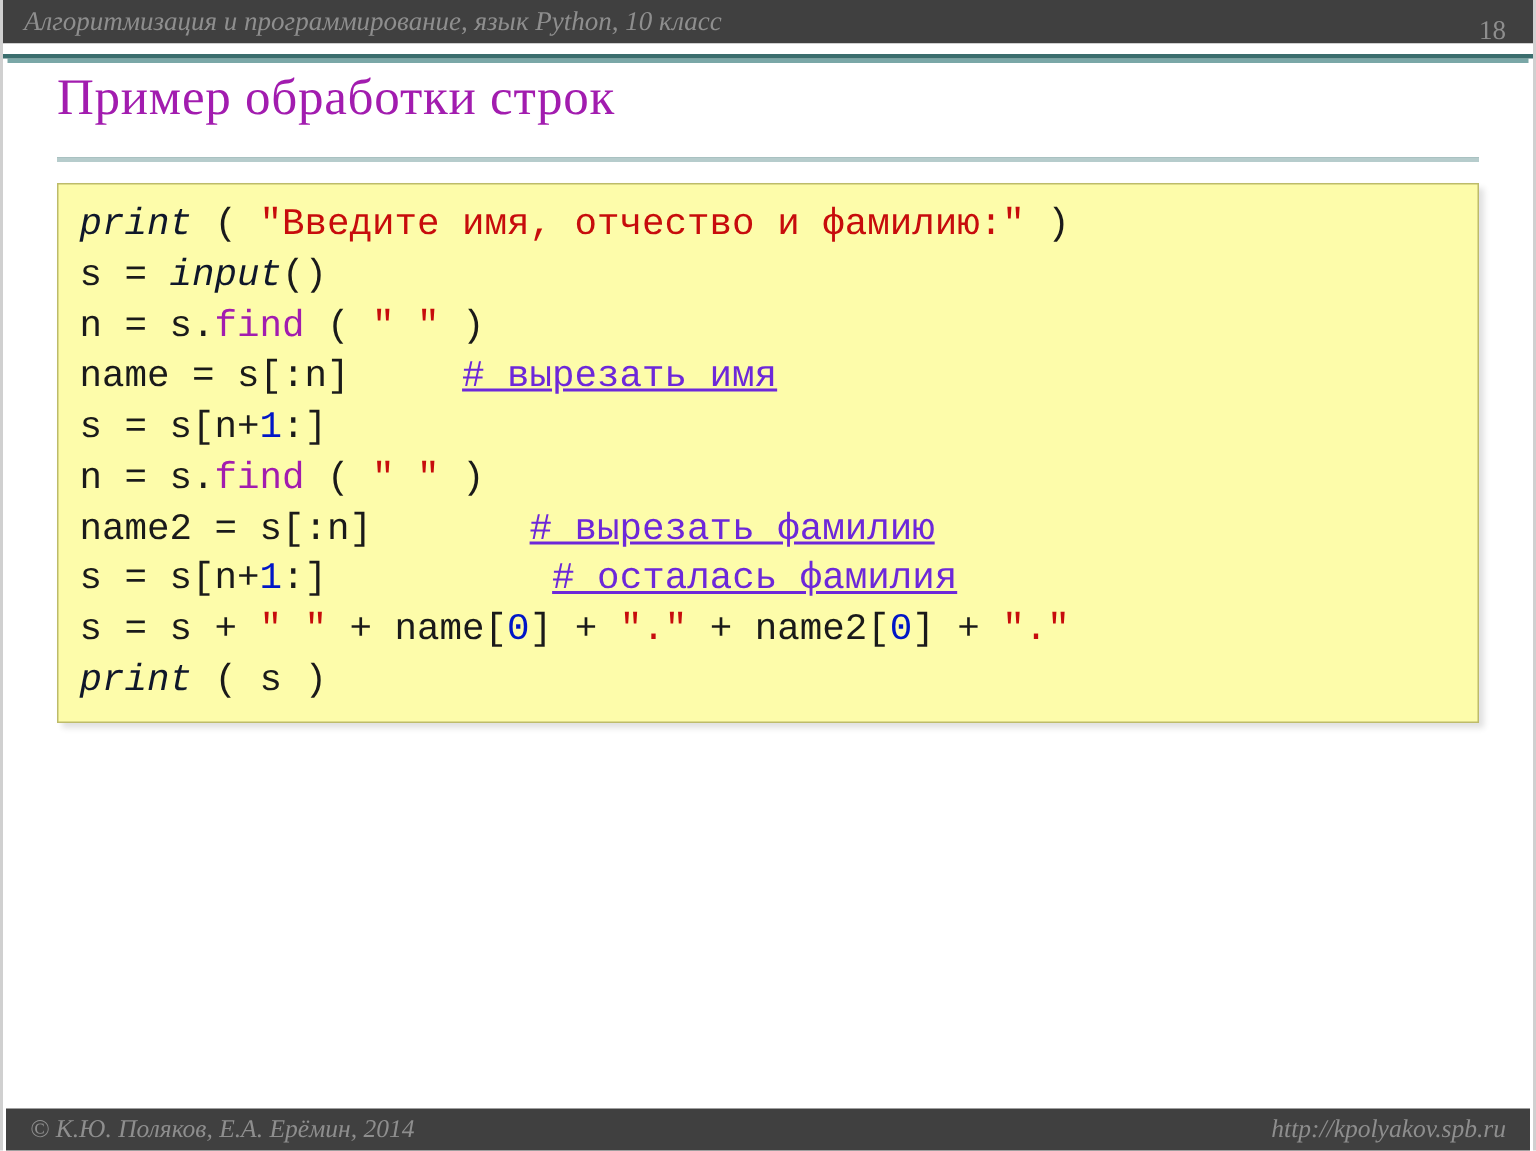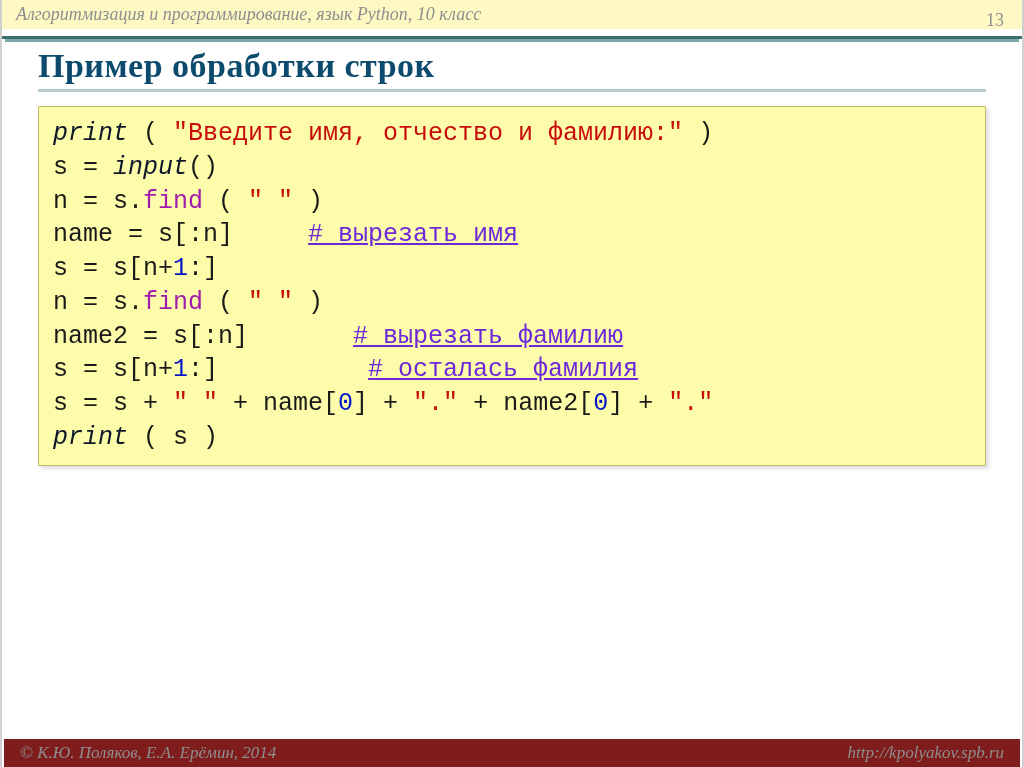--- a/index.html
+++ b/index.html
@@ -14,45 +14,45 @@
   }
   .slide {
     width: 1024px;
     height: 767px;
     position: relative;
     background: #fff;
     border-left: 2px solid #d0d0d0;
     border-right: 2px solid #d0d0d0;
   }
   .top-banner {
-    background: #fef9c3;
+    background: #404040;
     color: #8e8e8e;
     font-style: italic;
     padding: 4px 14px 4px 14px;
     font-size: 18px;
   }
   .divider-band {
     height: 10px;
     background: #fff;
     border-bottom: 3px solid #3b6e6e;
     box-shadow: 0 6px 0 -3px #7aa7a7;
   }
   .page-num {
     position: absolute;
     right: 18px;
     top: 10px;
     font-size: 18px;
     color: #8e8e8e;
     font-family: Georgia, serif;
   }
   .slide-title {
-    color: #0c4a6e;
+    color: #a21caf;
     font-size: 34px;
-    font-weight: bold;
-    padding: 8px 40px 4px 36px;
+    font-weight: normal;
+    padding: 8px 40px 20px 36px;
     letter-spacing: 0.5px;
   }
   .title-rule {
     margin: 0 36px 14px 36px;
     height: 3px;
     background: #3b6e6e;
     border-bottom: 3px solid #b6cccc;
   }
   .code-block {
     margin: 0 36px;
@@ -67,40 +67,40 @@
     white-space: pre;
   }
   .kw { color: #0f172a; font-style: italic; }
   .str { color: #c70c0c; }
   .num { color: #0016c7; }
   .cmt { color: #6d28d9; text-decoration: underline; }
   .fn  { color: #a21caf; }
   .bottom-banner {
     position: absolute;
     left: 2px; right: 2px; bottom: 0;
-    background: #7f1d1d;
+    background: #404040;
     display: flex;
     justify-content: space-between;
     padding: 4px 16px;
     font-style: italic;
     color: #8e8e8e;
     font-size: 17px;
   }
 </style>
 </head>
 <body>
 
 <div class="slide">
 
   <div class="top-banner">
     <span>Алгоритмизация и программирование, язык Python, 10 класс</span>
   </div>
   <div class="divider-band"></div>
 
-  <div class="page-num">13</div>
+  <div class="page-num">18</div>
 
   <div class="slide-title">Пример обработки строк</div>
   <div class="title-rule"></div>
 
   <div class="code-block"><span><span class="kw">print</span><span> ( </span><span class="str">"Введите имя, отчество и фамилию:"</span><span> )</span></span>
 <span><span>s = </span><span class="kw">input</span><span>()</span></span>
 <span><span>n = s.</span><span class="fn">find</span><span> ( </span><span class="str">" "</span><span> )</span></span>
 <span><span>name = s[:n]     </span><span class="cmt"># вырезать имя</span></span>
 <span><span>s = s[n+</span><span class="num">1</span><span>:]</span></span>
 <span><span>n = s.</span><span class="fn">find</span><span> ( </span><span class="str">" "</span><span> )</span></span>

